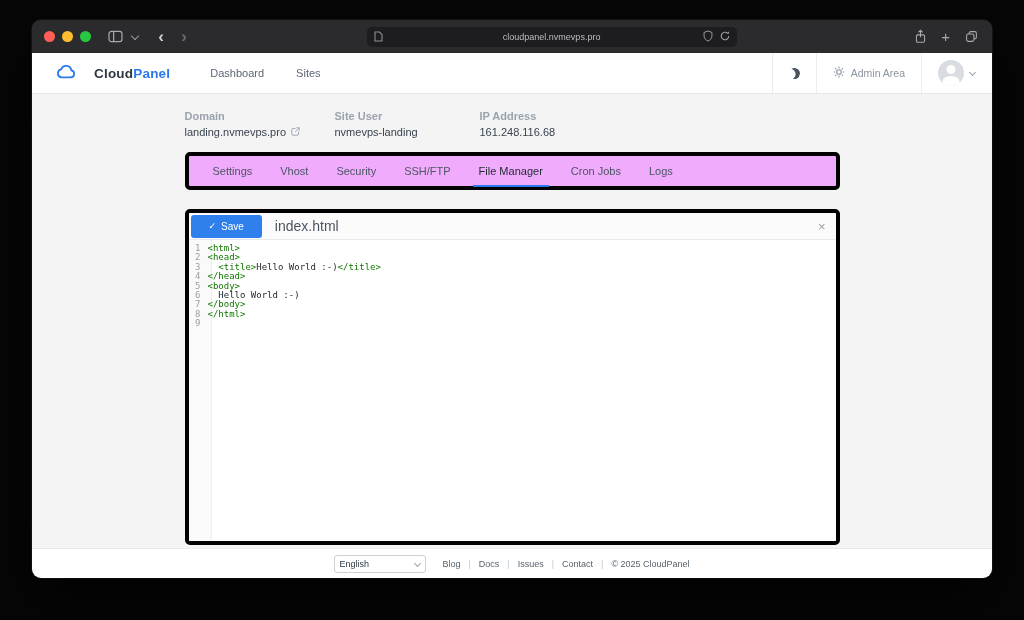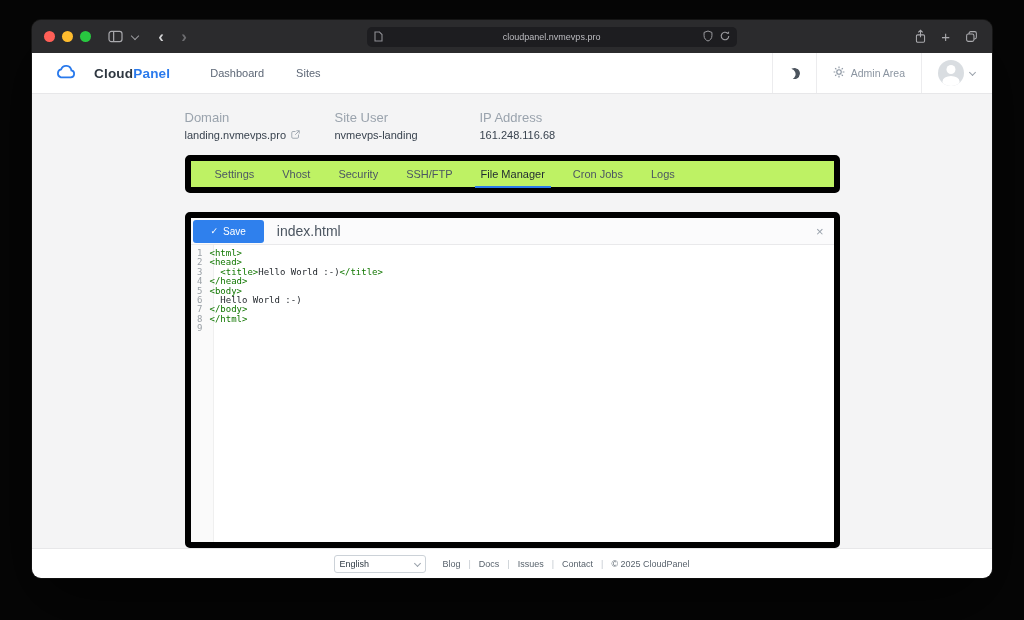--- a/index.html
+++ b/index.html
@@ -48,24 +48,24 @@
   .tiny-chev { width:6px; height:6px; display:inline-block; position:relative; margin-left:6px; }
   .tiny-chev::after { content:""; position:absolute; left:0; top:0; width:4px; height:4px;
     border-right:1.3px solid #9aa2ab; border-bottom:1.3px solid #9aa2ab; transform:rotate(45deg); }
 
   .content { flex:1; background:#f4f4f5; overflow:hidden; }
   .container { width:655px; margin:0 auto; padding-top:16px; }
 
   .site-info { display:flex; }
   .info-field { }
   .info-field.f1 { width:150px; } .info-field.f2 { width:145px; }
-  .info-label { font-size:13px; color:#9aa3ad; }
+  .info-label { font-size:11px; color:#9aa3ad;font-weight:bold; }
   .info-value { font-size:11px; color:#39434f; margin-top:4px; display:flex; align-items:center; gap:5px; }
 
-  .card { background:#bef264; border:6px solid #000000; border-radius:5px; }
+  .card { background:#f0abfc; border:4px solid #000000; border-radius:5px; }
 
   .tabs-card { margin-top:14px; height:38px; display:flex; align-items:stretch; padding:0 10px; }
   .tab { font-size:11px; color:#4c5663; padding:0 14px; display:flex; align-items:center; position:relative; cursor:pointer; }
   .tab.active { color:#1f2830; }
   .tab.active::after { content:""; position:absolute; left:8px; right:8px; bottom:-1px; height:2px; background:#2a7aec; }
 
   .editor-card { margin-top:19px; height:336px; display:flex; flex-direction:column; overflow:hidden; }
   .editor-toolbar { height:27px; flex-shrink:0; background:#fbfbfc; border-bottom:1px solid #e9e9eb; display:flex; align-items:center; }
   .save-btn { background:#2f80ed; color:#fff; font-size:10px; height:23px; margin-left:2px; padding:0 18px;
     border:none; border-radius:3px; display:flex; align-items:center; gap:5px; cursor:pointer; }

